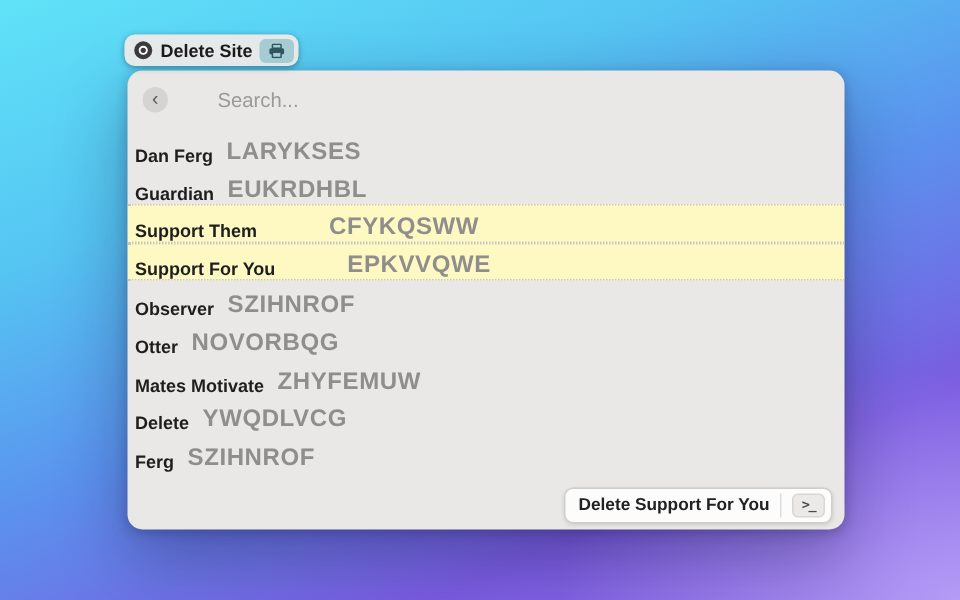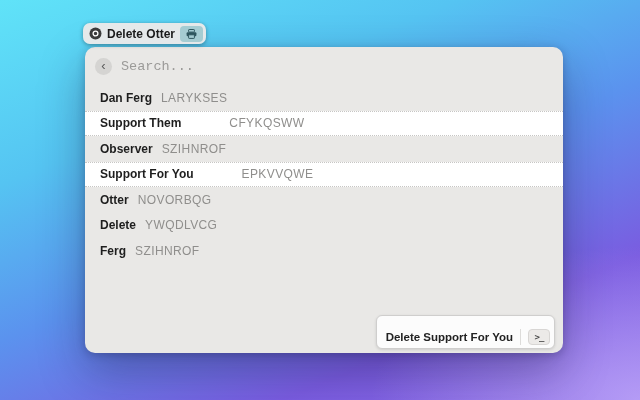--- a/index.html
+++ b/index.html
@@ -41,46 +41,46 @@
   }
   .back-btn {
     width: 17px; height: 17px; border-radius: 50%;
     background: #d5d4d2; border: none;
     display: flex; align-items: center; justify-content: center;
     color: #5a5a5a; font-size: 13px; line-height: 1; padding-bottom: 2px;
     cursor: default;
   }
   .search-input {
     flex: 1; border: none; background: transparent; outline: none;
-    font-family: Liberation Mono, monospace;
-    font-size: 13.5px; color: #0f766e;
+    font-family: Liberation Sans, sans-serif;
+    font-size: 13.5px; color: #0f766e; margin-left: 24px;
   }
   .search-input::placeholder { color: #9b9a98; }
 
   
   .list { position: absolute; left: 0; right: 0; top: 38px; bottom: 0; overflow: hidden; }
   .row {
-    height: 25.5px; display: flex; align-items: center; gap: 9px;
-    padding: 0 15px; cursor: default;
+    height: 25.5px; display: flex; align-items: flex-end; gap: 9px;
+    padding: 0 5px; cursor: default;
   }
   .row.hl {
-    background: #ffffff;
+    background: #fef9c3;
     border-top: 1px dotted #c7c6c4;
     border-bottom: 1px dotted #c7c6c4;
     gap: 48px;
   }
   .name { font-size: 12px; font-weight: 600; color: #1e1e1e; white-space: nowrap; }
-  .code { font-size: 12px; font-weight: 400; color: #8f8e8c; letter-spacing: 0.4px; white-space: nowrap; }
+  .code { font-size: 16px; font-weight: 700; color: #8f8e8c; letter-spacing: 0.4px; white-space: nowrap; }
 
   
   .action-btn {
     position: absolute; right: 8px; bottom: 4px;
     display: flex; align-items: center;
     background: #fcfcfc; border: 1px solid #cfcecd; border-radius: 6px;
-    padding: 13px 4px 3px 9px; gap: 7px;
+    padding: 3px 4px 3px 9px; gap: 7px;
     box-shadow: 0 1px 3px rgba(0,0,0,0.12);
     cursor: default; z-index: 20;
   }
   .action-label { font-size: 11.5px; font-weight: 600; color: #222; white-space: nowrap; }
   .action-divider { width: 1px; height: 16px; background: #dddcda; }
   .keycap {
     min-width: 22px; height: 16px; border-radius: 4px;
     background: #eceae8; border: 1px solid #d8d6d4;
     display: flex; align-items: center; justify-content: center;
     font-family: "DejaVu Sans Mono", monospace;
@@ -89,21 +89,21 @@
   }
 </style>
 </head>
 <body>
 
 <div class="pill">
   <svg class="record-icon" viewBox="0 0 13 13">
     <circle cx="6.5" cy="6.5" r="6" fill="#3b3b3b"></circle>
     <circle cx="6.5" cy="6.5" r="2.4" fill="none" stroke="#ffffff" stroke-width="1.3"></circle>
   </svg>
-  <span class="pill-label">Delete Otter</span>
+  <span class="pill-label">Delete Site</span>
   <span class="pill-badge">
     <svg width="11" height="10" viewBox="0 0 11 10">
       <rect x="2.6" y="0.5" width="5.8" height="2.6" rx="0.6" fill="none" stroke="#2e565e" stroke-width="1"></rect>
       <rect x="0.6" y="3.2" width="9.8" height="4" rx="1" fill="#2e565e"></rect>
       <rect x="2.6" y="5.8" width="5.8" height="3.6" rx="0.6" fill="#a5ccd2" stroke="#2e565e" stroke-width="1"></rect>
     </svg>
   </span>
 </div>
 
 <div class="panel">
@@ -114,43 +114,51 @@
     </button>
     <input class="search-input" type="text" placeholder="Search..." style="">
   </div>
 
   <div class="list">
     <div class="row">
       <span class="name">Dan Ferg</span>
       <span class="code">LARYKSES</span>
     </div>
 
+    <div class="row">
+      <span class="name">Guardian</span>
+      <span class="code">EUKRDHBL</span>
+    </div>
 
     <div class="row hl">
       <span class="name">Support Them</span>
       <span class="code">CFYKQSWW</span>
     </div>
 
 
+    <div class="row hl">
+      <span class="name">Support For You</span>
+      <span class="code">EPKVVQWE</span>
+    </div>
+
     <div class="row">
       <span class="name">Observer</span>
       <span class="code">SZIHNROF</span>
-    </div>
-
-    <div class="row hl">
-      <span class="name">Support For You</span>
-      <span class="code">EPKVVQWE</span>
     </div>
 
 
     <div class="row">
       <span class="name">Otter</span>
       <span class="code">NOVORBQG</span>
     </div>
 
+    <div class="row">
+      <span class="name">Mates Motivate</span>
+      <span class="code">ZHYFEMUW</span>
+    </div>
 
     <div class="row">
       <span class="name">Delete</span>
       <span class="code">YWQDLVCG</span>
     </div>
 
     <div class="row">
       <span class="name">Ferg</span>
       <span class="code">SZIHNROF</span>
     </div>

